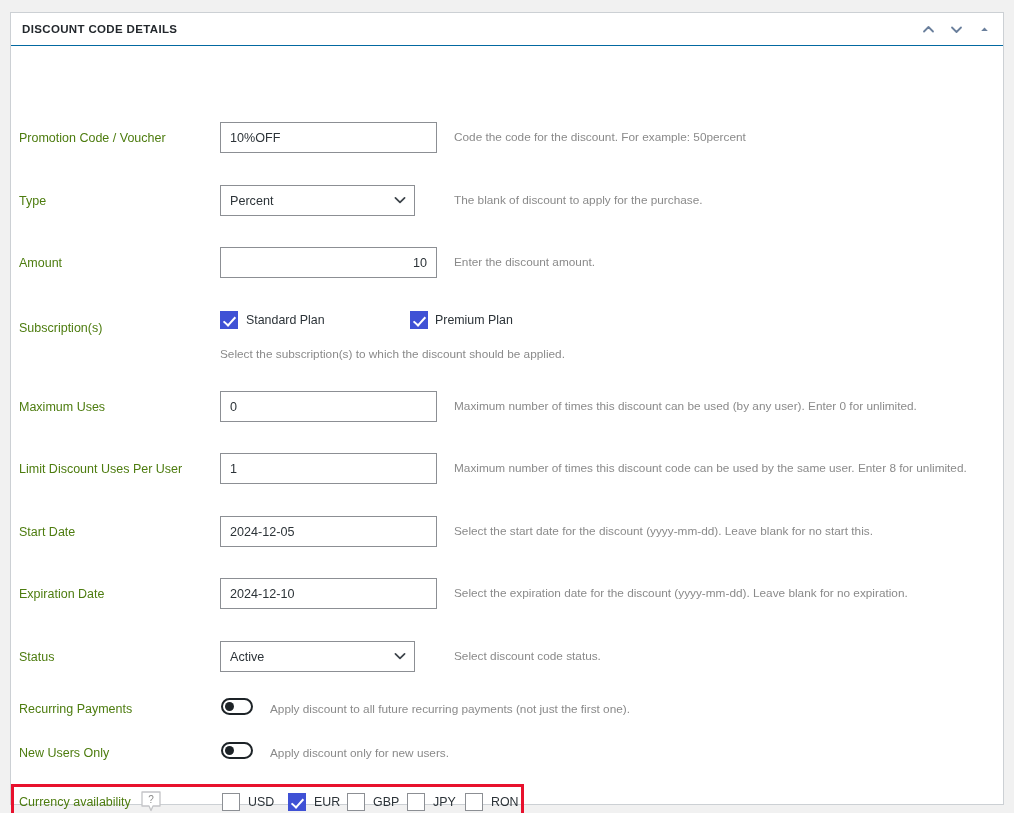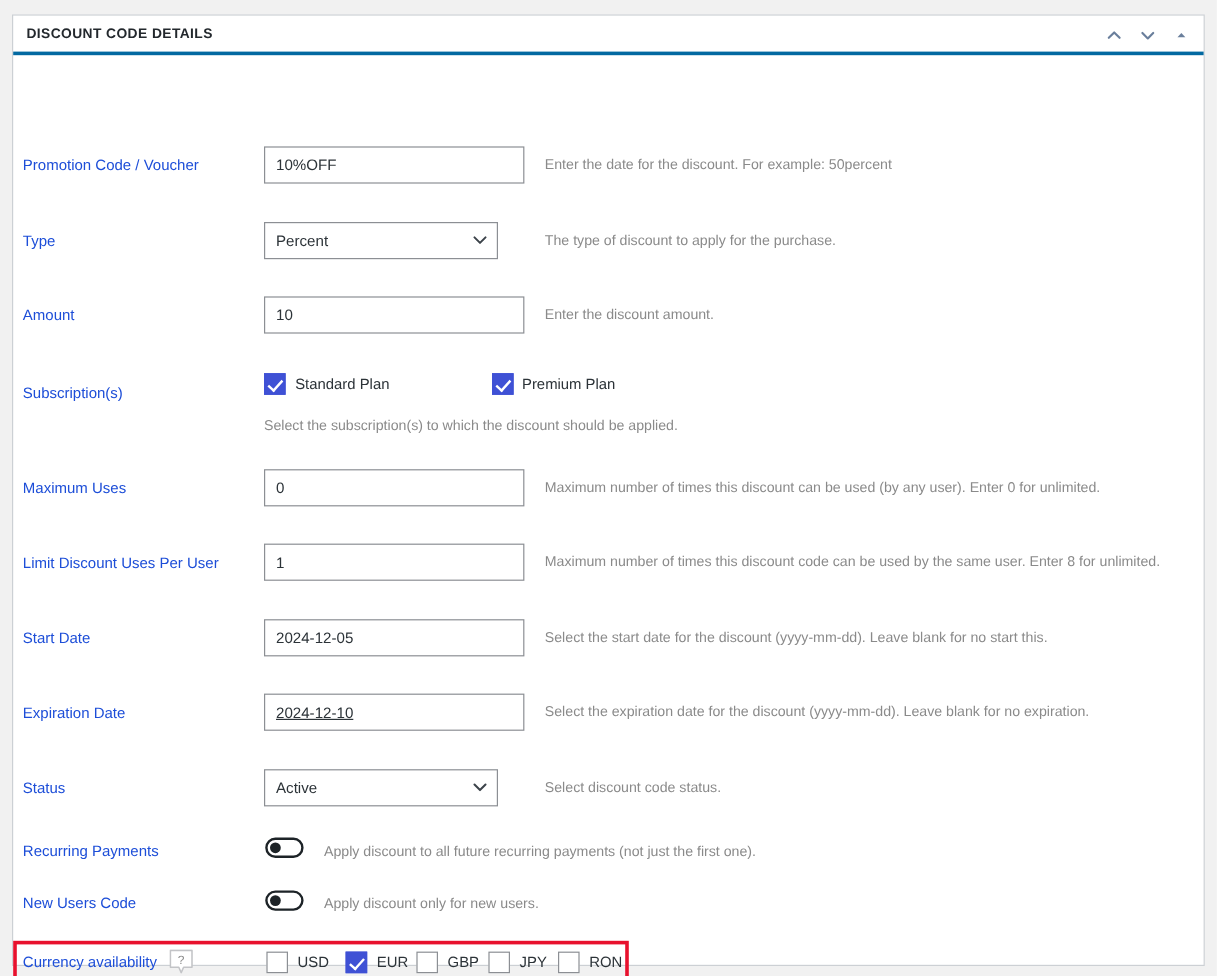--- a/index.html
+++ b/index.html
@@ -23,21 +23,21 @@
     height: 793px;
     background: #ffffff;
     border: 1px solid #ccd0d4;
     box-sizing: border-box;
   }
 
   
   #panel-header {
     position: relative;
     height: 33px;
-    border-bottom: 3px solid #0369a1;
+    border-bottom: 1px solid #0369a1;
     box-sizing: border-box;
   }
   #panel-title {
     position: absolute;
     left: 11px;
     top: 10px;
     font-size: 11.5px;
     font-weight: bold;
     letter-spacing: .35px;
     color: #23282d;
@@ -75,21 +75,21 @@
     position: absolute;
     left: 0;
     width: 100%;
     height: 0;
   }
   .lbl {
     position: absolute;
     left: 8px;
     width: 190px;
     font-size: 12.5px;
-    color: #1d4ed8;
+    color: #4d7c0f;
     font-weight: normal;
     line-height: 16px;
   }
   .help {
     position: absolute;
     font-size: 11.8px;
     color: #8a8a8a;
     line-height: 16px;
     white-space: nowrap;
   }
@@ -240,39 +240,39 @@
         </svg>
       </button>
     </div>
   </div>
 
   <div id="form-body">
 
     <div class="row" style="top:80px">
       <div class="lbl" style="top:4px">Promotion Code / Voucher</div>
       <input class="txt" style="top: -4px;" type="text" value="10%OFF">
-      <div class="help" style="left:443px; top:3px">Enter the date for the discount. For example: 50percent</div>
+      <div class="help" style="left:443px; top:3px">Code the code for the discount. For example: 50percent</div>
     </div>
 
     <div class="row" style="top:142px">
       <div class="lbl" style="top:5px">Type</div>
       <div class="selwrap" style="top:-3px">
         <select class="sel">
           <option>Percent</option>
         </select>
         <svg class="chev" width="12" height="9" viewBox="0 0 12 9">
           <path d="M1.4 1.8 L6 6.4 L10.6 1.8" fill="none" stroke="#3c434a" stroke-width="1.7" stroke-linecap="round" stroke-linejoin="round"></path>
         </svg>
       </div>
-      <div class="help" style="left:443px; top:4px">The type of discount to apply for the purchase.</div>
+      <div class="help" style="left:443px; top:4px">The blank of discount to apply for the purchase.</div>
     </div>
 
     <div class="row" style="top:205px">
       <div class="lbl" style="top:4px">Amount</div>
-      <input class="txt" style="top: -4px;" type="text" value="10">
+      <input class="txt" style="top: -4px; text-align: right;" type="text" value="10">
       <div class="help" style="left:443px; top:3px">Enter the discount amount.</div>
     </div>
 
     <div class="row" style="top:262px">
       <div class="lbl" style="top:12px">Subscription(s)</div>
 
       <div class="cbx on" style="left:209px; top:3px"></div>
       <div class="cbx-lbl" style="left:235px; top:3px">Standard Plan</div>
 
       <div class="cbx on" style="left:399px; top:3px"></div>
@@ -294,21 +294,21 @@
     </div>
 
     <div class="row" style="top:474px">
       <div class="lbl" style="top:4px">Start Date</div>
       <input class="txt" style="top: -4px;" type="text" value="2024-12-05">
       <div class="help" style="left:443px; top:3px">Select the start date for the discount (yyyy-mm-dd). Leave blank for no start this.</div>
     </div>
 
     <div class="row" style="top:536px">
       <div class="lbl" style="top:4px">Expiration Date</div>
-      <input class="txt" style="top: -4px; text-decoration: underline;" type="text" value="2024-12-10">
+      <input class="txt" style="top: -4px;" type="text" value="2024-12-10">
       <div class="help" style="left:443px; top:3px">Select the expiration date for the discount (yyyy-mm-dd). Leave blank for no expiration.</div>
     </div>
 
     <div class="row" style="top:598px">
       <div class="lbl" style="top:5px">Status</div>
       <div class="selwrap" style="top:-3px">
         <select class="sel">
           <option>Active</option>
         </select>
         <svg class="chev" width="12" height="9" viewBox="0 0 12 9">
@@ -320,21 +320,21 @@
 
     <div class="row" style="top:652px">
       <div class="lbl" style="top:3px">Recurring Payments</div>
       <div class="toggle" style="top:0px">
         <div class="knob"></div>
       </div>
       <div class="help" style="left:259px; top:3px">Apply discount to all future recurring payments (not just the first one).</div>
     </div>
 
     <div class="row" style="top:696px">
-      <div class="lbl" style="top:3px">New Users Code</div>
+      <div class="lbl" style="top:3px">New Users Only</div>
       <div class="toggle" style="top:0px">
         <div class="knob"></div>
       </div>
       <div class="help" style="left:259px; top:3px">Apply discount only for new users.</div>
     </div>
 
     <div class="row" style="top:748px">
       <div class="lbl" style="top:0px; width:130px">Currency availability</div>
 
       <div class="cbx" style="left:211px; top:-1px"></div>

